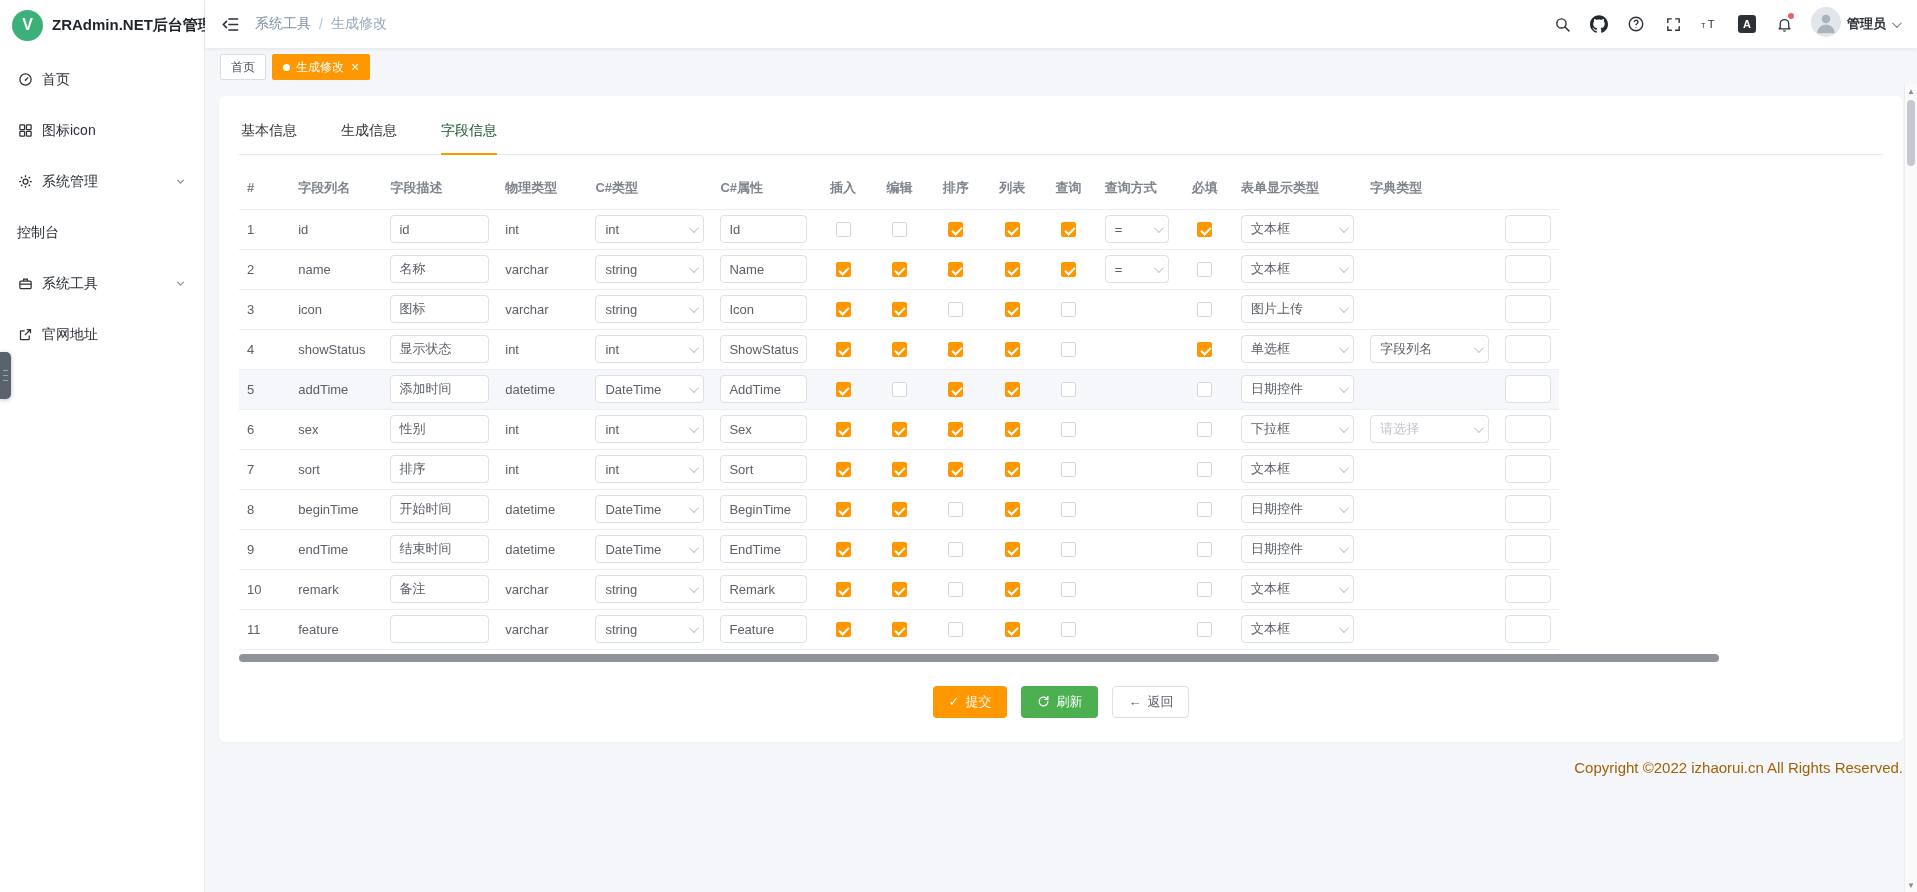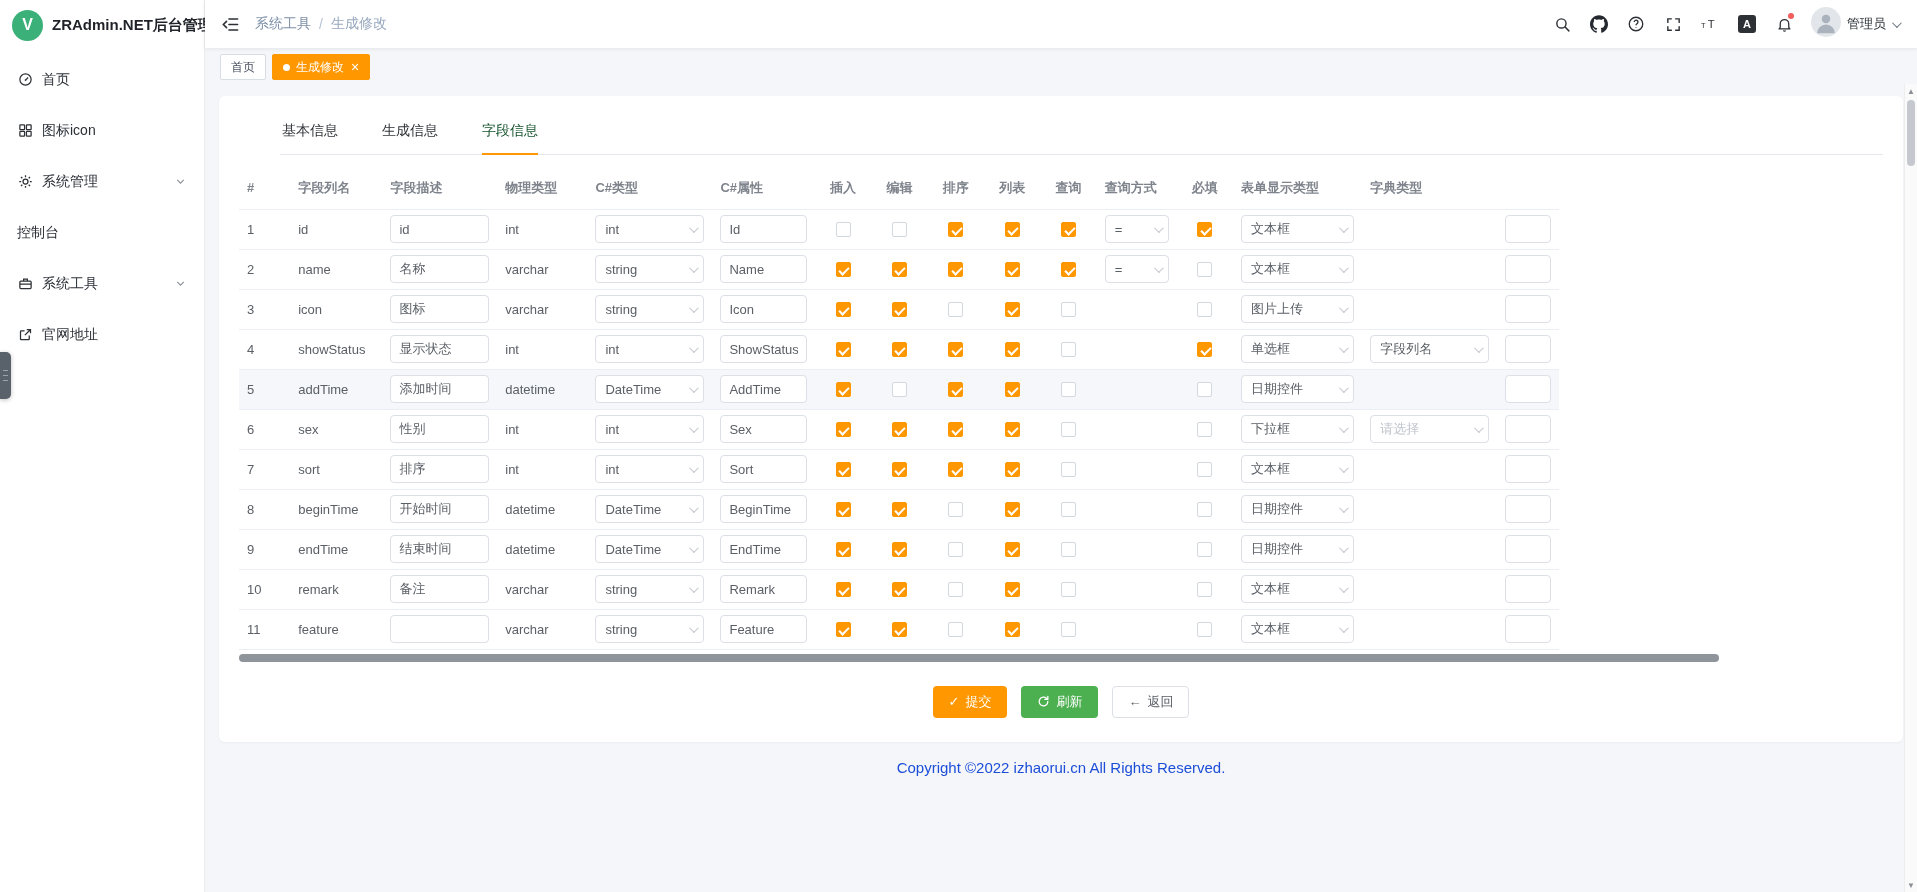--- a/index.html
+++ b/index.html
@@ -36,37 +36,37 @@
   .breadcrumb { display: flex; align-items: center; gap: 8px; font-size: 14px; }
   .crumb { color: #7e90a8; cursor: pointer; }
   .crumb-sep { color: #b6c2d2; }
   .crumb.current { color: #97a8be; cursor: default; }
   .topbar-right { margin-left: auto; display: flex; align-items: center; gap: 17px; }
   .tb-ic { width: 20px; height: 20px; display: flex; align-items: center; justify-content: center; cursor: pointer; position: relative; }
   .tb-translate { width: 18px; height: 18px; background: #2d3035; color: #fff; font-size: 11px; font-weight: bold;
     border-radius: 3px; display: flex; align-items: center; justify-content: center; }
   .bell-dot { position: absolute; top: -1px; right: 0; width: 6px; height: 6px; border-radius: 50%; background: #f25d5d; }
   .user-chip { display: flex; align-items: center; gap: 6px; cursor: pointer; }
-  .user-name { font-size: 13px; color: #2c3138; }
+  .user-name { font-size: 13px; color: #2c3138; font-weight: bold; }
   .chev-sm { width: 7px; height: 7px; border-right: 1.5px solid #6b7280; border-bottom: 1.5px solid #6b7280;
     transform: rotate(45deg) translateY(-2px); }
 
   
   .tagbar { height: 38px; display: flex; align-items: center; gap: 6px; padding: 0 15px; background: #f4f6f9; }
   .tag { height: 26px; display: inline-flex; align-items: center; gap: 6px; padding: 0 10px; background: #fff;
     border: 1px solid #d8dce5; font-size: 12px; color: #495060; cursor: pointer; border-radius: 2px; }
   .tag.active { background: #ff9700; border-color: #ff9700; color: #fff; }
   .tag .dot { width: 7px; height: 7px; border-radius: 50%; background: #fff; }
   .tag-x { font-size: 14px; line-height: 1; cursor: pointer; margin-left: 1px; }
 
   
   .content { flex: 1; padding: 10px 14px 0; overflow: hidden; }
   .card { background: #fff; border-radius: 6px; box-shadow: 0 1px 3px rgba(0,0,0,.04); padding: 20px 20px 24px; }
 
-  .card-tabs { display: flex; gap: 44px; border-bottom: 1px solid #e4e7ed; padding: 0 2px; margin-left: 41px; }
+  .card-tabs { display: flex; gap: 44px; border-bottom: 1px solid #e4e7ed; padding: 0 2px; }
   .ctab { font-size: 14px; color: #2f3338; padding: 6px 0 13px; cursor: pointer; border-bottom: 2px solid transparent; margin-bottom: -1px; }
   .ctab.active { color: #14532d; border-bottom-color: #ff9700; }
 
   .table-wrap { margin-top: 12px; width: 100%; overflow: hidden; }
   table.ftable { border-collapse: collapse; table-layout: fixed; width: 1320px; font-size: 13px; }
   .ftable th { height: 42px; text-align: left; font-size: 13px; font-weight: 700; color: #7e838c;
     border-bottom: 1px solid #ebeef5; padding: 0 8px; white-space: nowrap; }
   .ftable td { height: 40px; border-bottom: 1px solid #ebeef5; padding: 0 8px; color: #5b6067; white-space: nowrap; overflow: hidden; }
   .ftable tr.hl td { background: #f5f7fa; }
   .c-c { text-align: center !important; }
@@ -90,21 +90,21 @@
   .h-thumb { height: 8px; width: 90%; background: #8f949b; border-radius: 4px; cursor: pointer; }
 
   .actions { display: flex; justify-content: center; gap: 14px; margin-top: 24px; }
   .btn { height: 32px; display: inline-flex; align-items: center; gap: 6px; padding: 0 15px; border-radius: 4px;
     font-size: 13px; cursor: pointer; border: 1px solid transparent; font-family: "Liberation Sans", sans-serif; }
   .btn-orange { background: #ff9700; color: #fff; }
   .btn-green { background: #4caf50; color: #fff; }
   .btn-plain { background: #fff; color: #5b6067; border-color: #dcdfe6; }
   .btn-ic { display: inline-flex; align-items: center; }
 
-  .footer { text-align: center; color: #1d4ed8; font-size: 15px; padding: 17px 0 10px; }
+  .footer { text-align: right; color: #a16207; font-size: 15px; padding: 17px 0 10px; }
 
   
   .vscroll { position: absolute; right: 0; top: 84px; bottom: 0; width: 13px; background: #fafafa;
     border-left: 1px solid #ededed; z-index: 40; }
   .vs-arrow { position: absolute; left: 0; width: 12px; height: 14px; color: #8a8f96; font-size: 8px;
     display: flex; align-items: center; justify-content: center; cursor: pointer; }
   .vs-arrow.up { top: 0; }
   .vs-arrow.down { bottom: 0; }
   .vs-thumb { position: absolute; left: 2px; top: 16px; width: 8px; height: 66px; background: #c5c9cf; border-radius: 4px; cursor: pointer; }
 </style>

